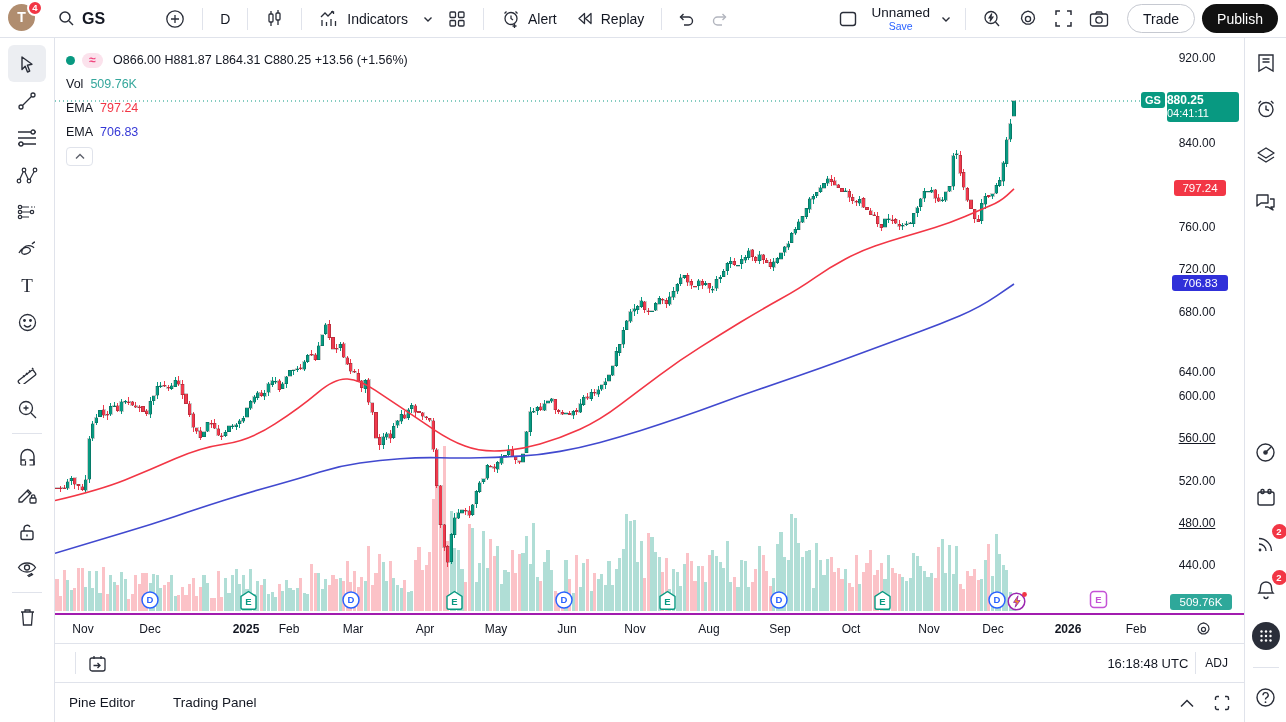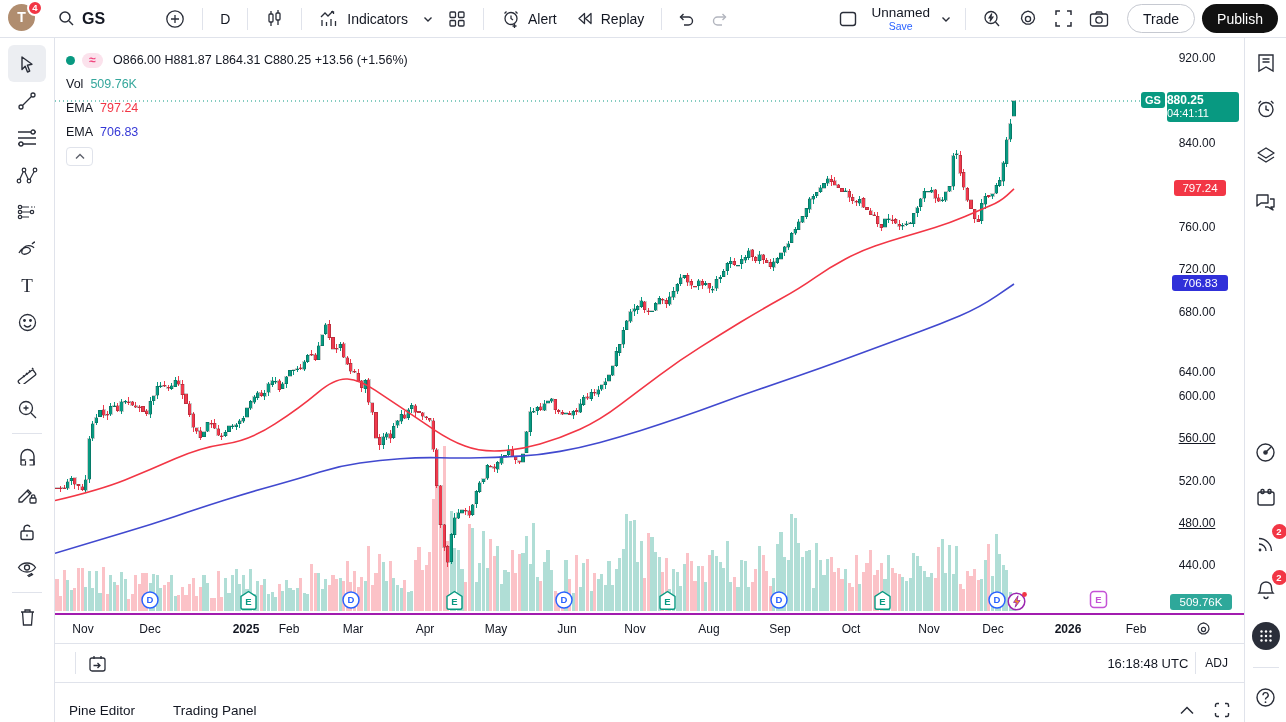--- a/index.html
+++ b/index.html
@@ -90,22 +90,22 @@
 
   
   .bottom-toolbar { height:39px; border-top:1px solid #e0e3eb; display:flex; align-items:center;
     padding:0 14px 0 13px; background:#fff; }
   .range-btn { font-size:12.5px; color:#131722; padding:4px 8px; border-radius:4px; flex:none; }
   .bt-right { margin-left:auto; display:flex; align-items:center; }
   .clock { font-size:13px; color:#131722;margin-left:11px; }
   .adj { font-size:12px; font-weight:400; color:#131722; padding:0 2px; }
 
   
-  .panel-bar { height:40px; border-top:1px solid #e0e3eb; display:flex; align-items:flex-end;
-    padding:4px 14px; background:#fff; }
+  .panel-bar { height:40px; border-top:1px solid #e0e3eb; display:flex; align-items:flex-start;
+    padding:12px 14px; background:#fff; }
   .panel-tab { font-size:13.5px; color:#131722; margin-right:38px; }
   .pb-right { margin-left:auto; display:flex; align-items:center; gap:20px; color:#2a2e39; }
 
   
   .right-rail { width:42px; min-width:42px; border-left:1px solid #e0e3eb; display:flex;
     flex-direction:column; align-items:center; padding:10px 0 10px; background:#fff; }
   .rr-btn { width:30px; height:30px; display:flex; align-items:center; justify-content:center;
     color:#2a2e39; position:relative; margin-bottom:16px; flex:none; }
   .rr-badge { position:absolute; top:-5px; right:-6px; min-width:15px; height:15px;
     background:#f23645; color:#fff; border-radius:8px; font-size:9.5px; font-weight:700;

